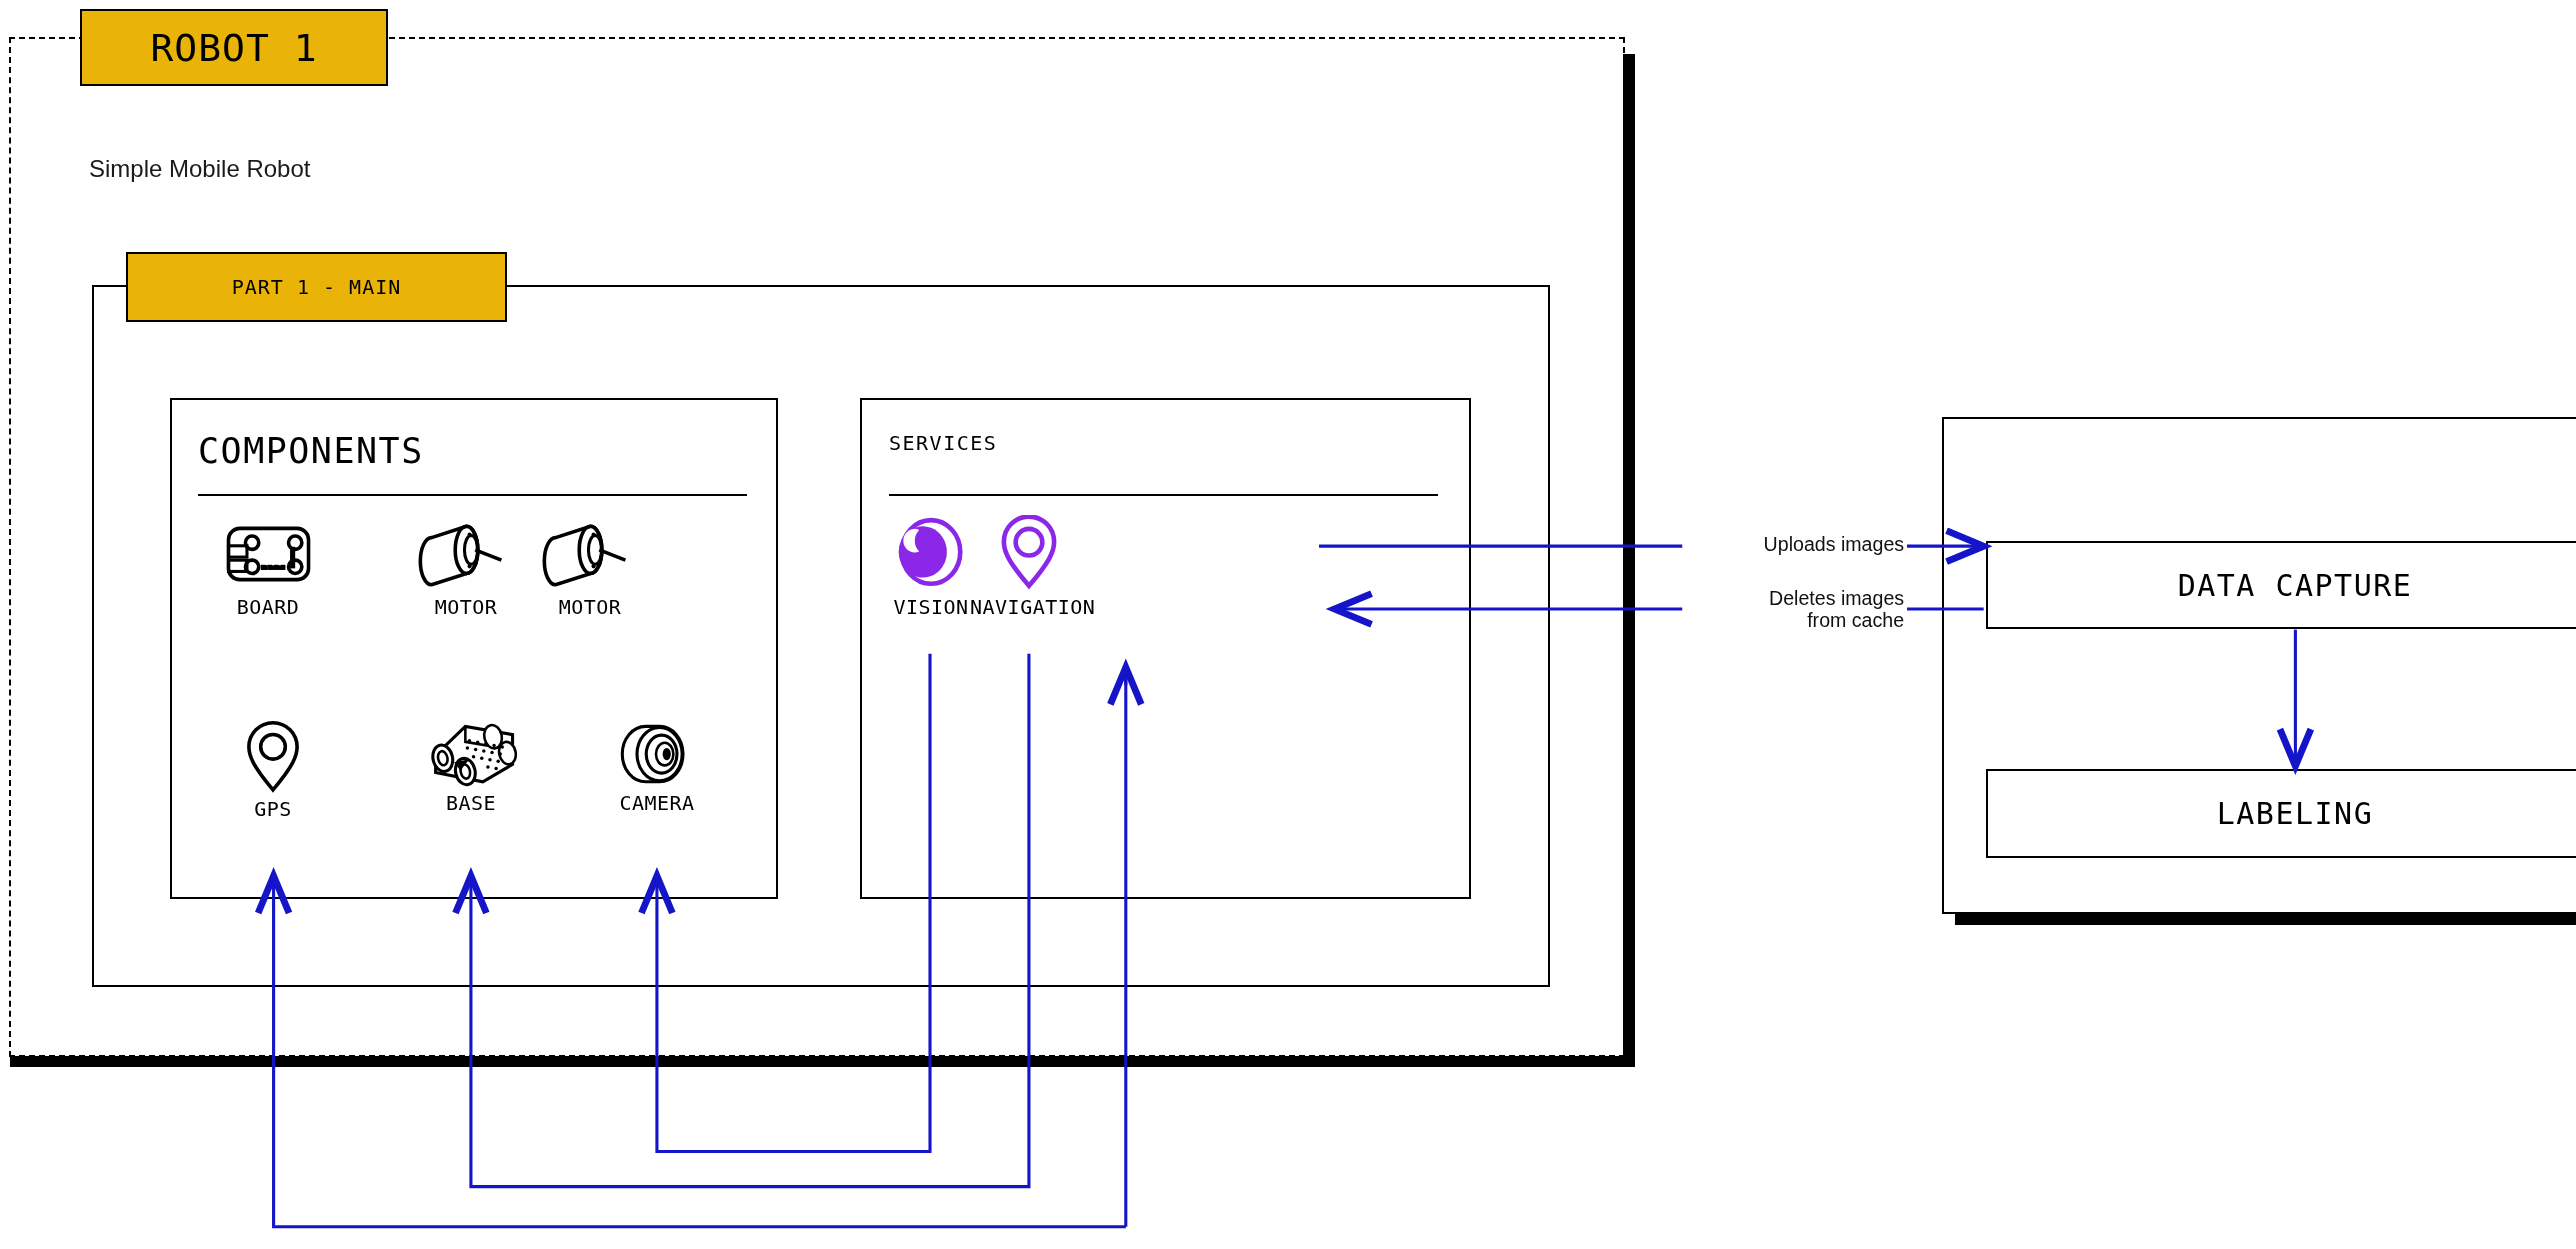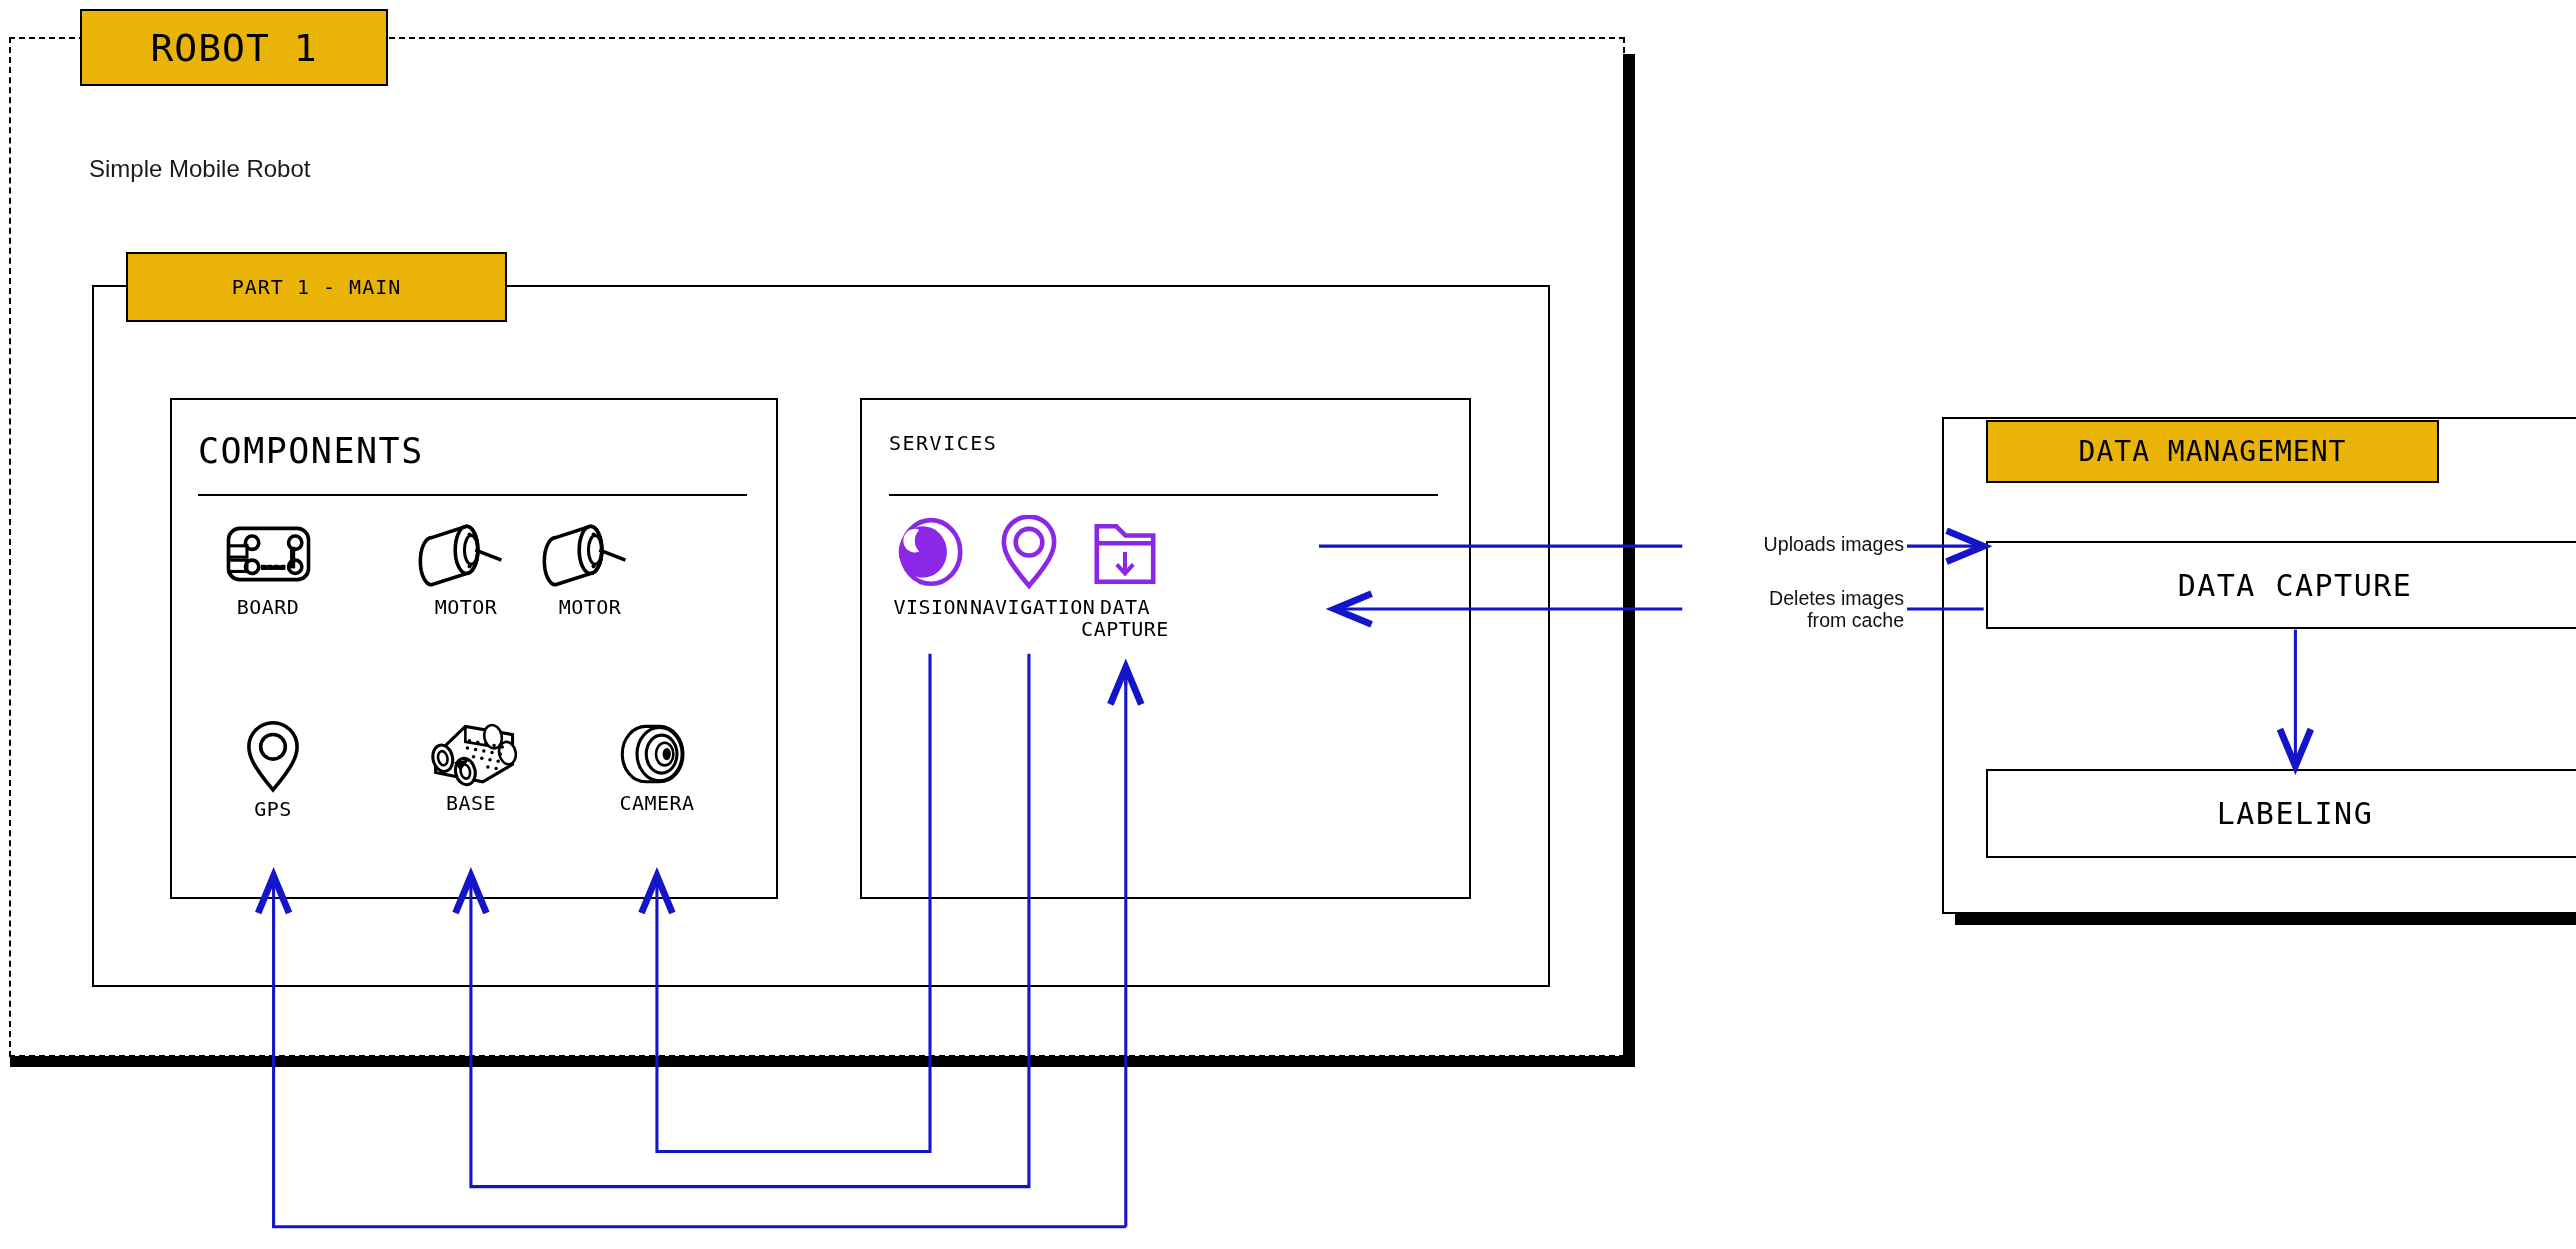--- a/index.html
+++ b/index.html
@@ -230,40 +230,25 @@
   <div class="cell" style="left:970px; top:515px;">
     <div class="glyph">
       <svg width="118" height="77" viewBox="0 0 230 150">
         <path d="M115 138 C 76 92 66 72 66 52 A49 49 0 0 1 164 52 C164 72 154 92 115 138 Z" fill="none" stroke="#8B28E8" stroke-width="9"></path>
         <circle cx="115" cy="53" r="26" fill="none" stroke="#8B28E8" stroke-width="9"></circle>
       </svg>
     </div>
     <div class="cap">NAVIGATION</div>
   </div>
 
-  <div class="cell" style="left:1066px; top:515px;">
-    <div class="glyph">
-      <svg width="118" height="77" viewBox="0 0 230 150">
-        <path d="M60 22 L60 130 L170 130 L170 40 L116 40 L98 22 Z" fill="none" stroke="#8B28E8" stroke-width="9"></path>
-        <line x1="60" y1="55" x2="170" y2="55" stroke="#8B28E8" stroke-width="9"></line>
-        <line x1="115" y1="72" x2="115" y2="112" stroke="#8B28E8" stroke-width="8"></line>
-        <path d="M99 96 L115 114 L131 96" fill="none" stroke="#8B28E8" stroke-width="8"></path>
-      </svg>
-    </div>
-    <div class="cap">DATA
-CAPTURE</div>
-  </div>
 
   <div class="shadow" style="left:1955px; top:913px; width:731px; height:12px;"></div>
 
   <div class="box" style="left:1942px; top:417px; width:733px; height:497px;"></div>
 
-  <div class="chip" style="left:1986px; top:420px; width:453px; height:63px; font-size:28px;">
-    <span>DATA MANAGEMENT</span>
-  </div>
 
   <div class="dmbox" style="left:1986px; top:541px; width:618px; height:88px;">
     <span>DATA CAPTURE</span>
   </div>
 
   <div class="dmbox" style="left:1986px; top:769px; width:618px; height:89px;">
     <span>LABELING</span>
   </div>
 
   <div class="edgelabel" style="left:1685px; top:534px; width:216px;">Uploads images</div>

